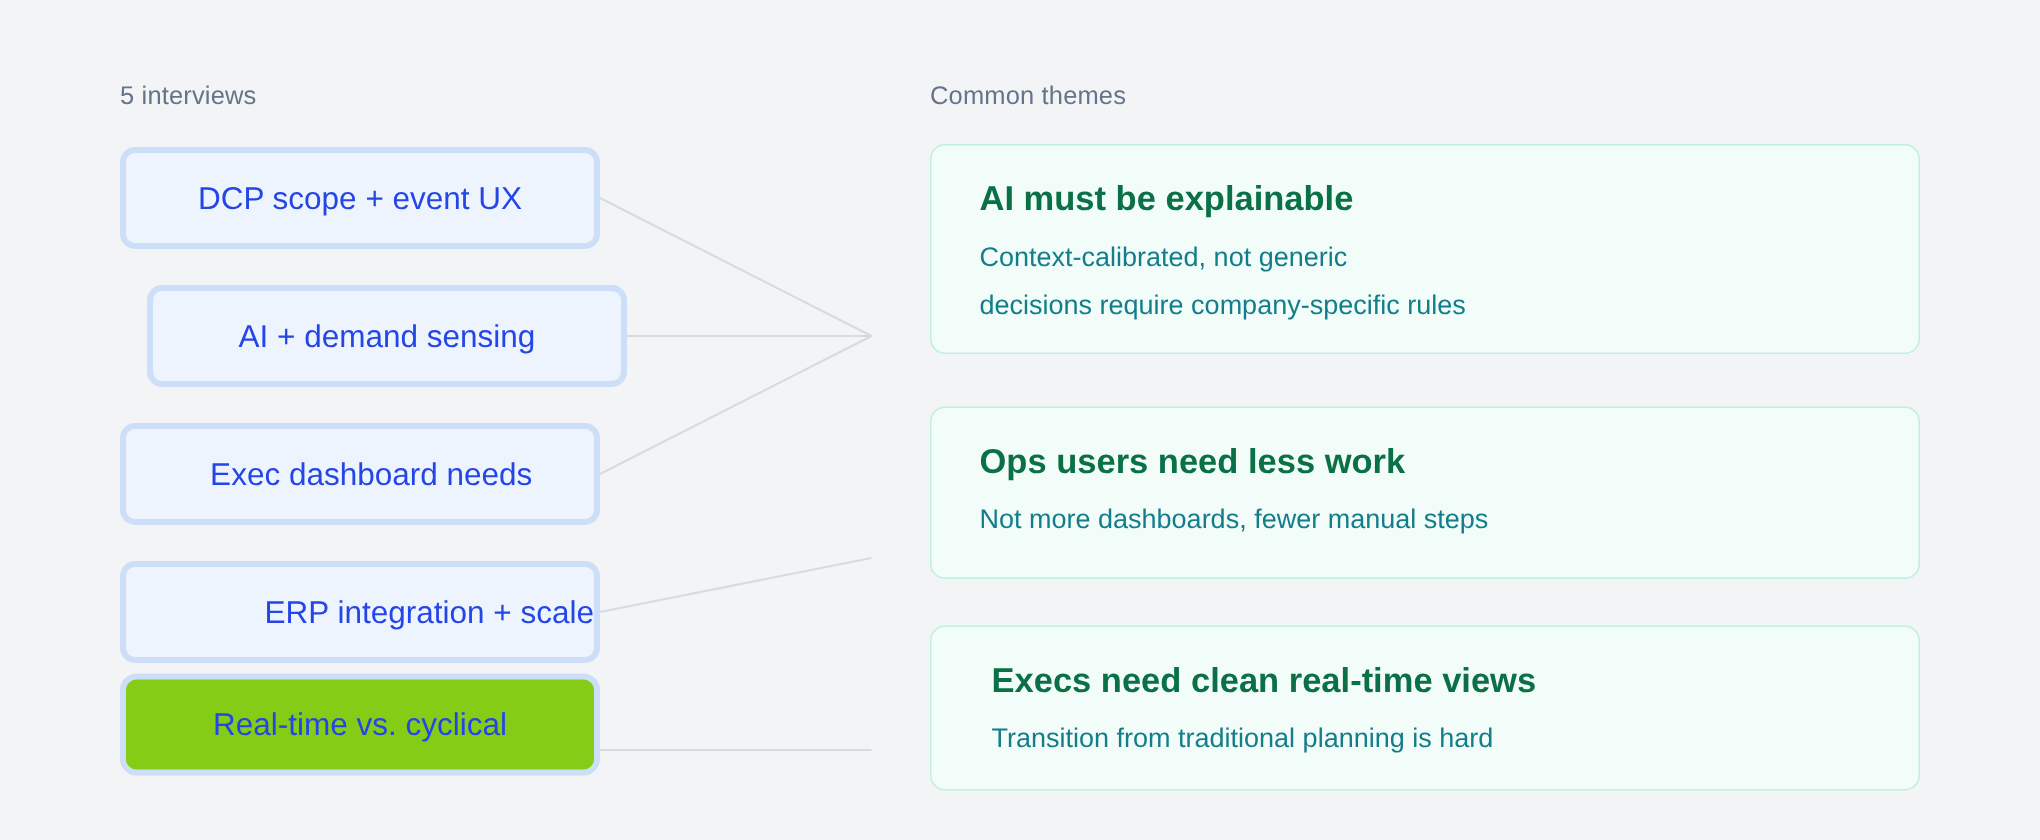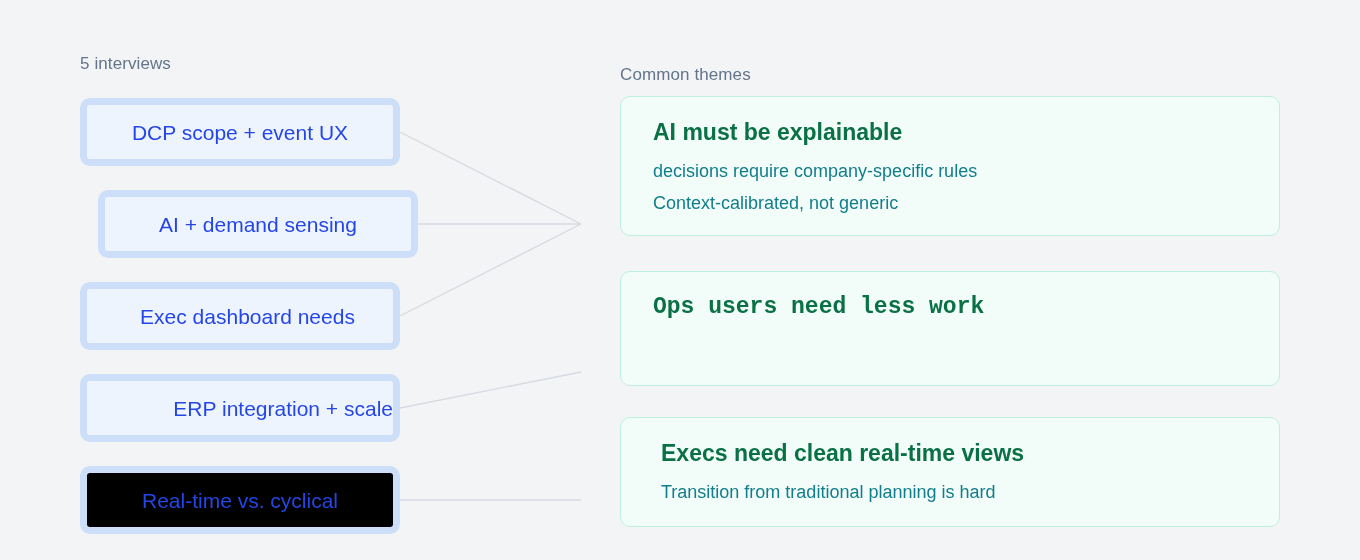--- a/index.html
+++ b/index.html
@@ -35,31 +35,31 @@
   .col-header {
     position: absolute;
     font-size: 17px;
     font-weight: normal;
     color: #64748b;
     letter-spacing: 0.1px;
     white-space: nowrap;
     z-index: 3;
   }
   #header-interviews { left: 80px; top: 54px; }
-  #header-themes     { left: 620px; top: 65px; }
+  #header-themes     { left: 620px; top: 54px; }
 
   
   .interview-card {
     position: absolute;
     left: 80px;
     width: 320px;
     height: 68px;
     box-sizing: border-box;
     background: #eef4fe;
-    border: 7px solid #701a75;
+    border: 4px solid #701a75;
     border-radius: 10px;
     display: flex;
     align-items: center;
     justify-content: center;
     z-index: 2;
   }
   .interview-card .label {
     font-size: 21px;
     color: #2546e7;
     white-space: nowrap;
@@ -117,35 +117,38 @@
       </div>
       <div class="interview-card" style="top: 190px; background: rgb(238, 244, 254); border-color: rgb(205, 223, 248); margin-left: 18px;">
         <span class="label" style="color: rgb(37, 70, 231);">AI + demand sensing</span>
       </div>
       <div class="interview-card" style="top: 282px; background: rgb(238, 244, 254); border-color: rgb(205, 223, 248);">
         <span class="label" style="color: rgb(37, 70, 231); margin-left: 15px;">Exec dashboard needs</span>
       </div>
       <div class="interview-card" style="top: 374px; background: rgb(238, 244, 254); border-color: rgb(205, 223, 248); justify-content: flex-end;">
         <span class="label" style="color: rgb(37, 70, 231);">ERP integration + scale</span>
       </div>
-      <div class="interview-card" style="top: 466px; background: #000000; border-color: rgb(205, 223, 248);">
+      <div class="interview-card" style="top: 449px; background: #84cc16; border-color: rgb(205, 223, 248); border-radius: 11px;">
         <span class="label" style="color: rgb(37, 70, 231);">Real-time vs. cyclical</span>
       </div>
     </div>
 
   <div id="theme-cards">
       <div class="theme-card" style="top: 96px; height: 140px; background: rgb(242, 252, 248); border-color: rgb(189, 240, 221);">
         <div class="theme-title" style="color: rgb(10, 112, 69);">AI must be explainable</div>
         <div class="theme-body" style="color: rgb(18, 126, 140);">
+          <span class="theme-body-line">Context-calibrated, not generic</span>
           <span class="theme-body-line">decisions require company-specific rules</span>
-          <span class="theme-body-line">Context-calibrated, not generic</span>
         </div>
       </div>
-      <div class="theme-card" style="top: 271px; height: 115px; background: rgb(242, 252, 248); border-color: rgb(189, 240, 221); font-family: Liberation Mono, monospace;">
+      <div class="theme-card" style="top: 271px; height: 115px; background: rgb(242, 252, 248); border-color: rgb(189, 240, 221);">
         <div class="theme-title" style="color: rgb(10, 112, 69);">Ops users need less work</div>
+        <div class="theme-body" style="color: rgb(18, 126, 140);">
+          <span class="theme-body-line">Not more dashboards, fewer manual steps</span>
+        </div>
       </div>
       <div class="theme-card" style="top: 417px; height: 110px; background: rgb(242, 252, 248); border-color: rgb(189, 240, 221); padding-left: 40px;">
         <div class="theme-title" style="color: rgb(10, 112, 69);">Execs need clean real-time views</div>
         <div class="theme-body" style="color: rgb(18, 126, 140);">
           <span class="theme-body-line">Transition from traditional planning is hard</span>
         </div>
       </div>
     </div>
 
 </div>

